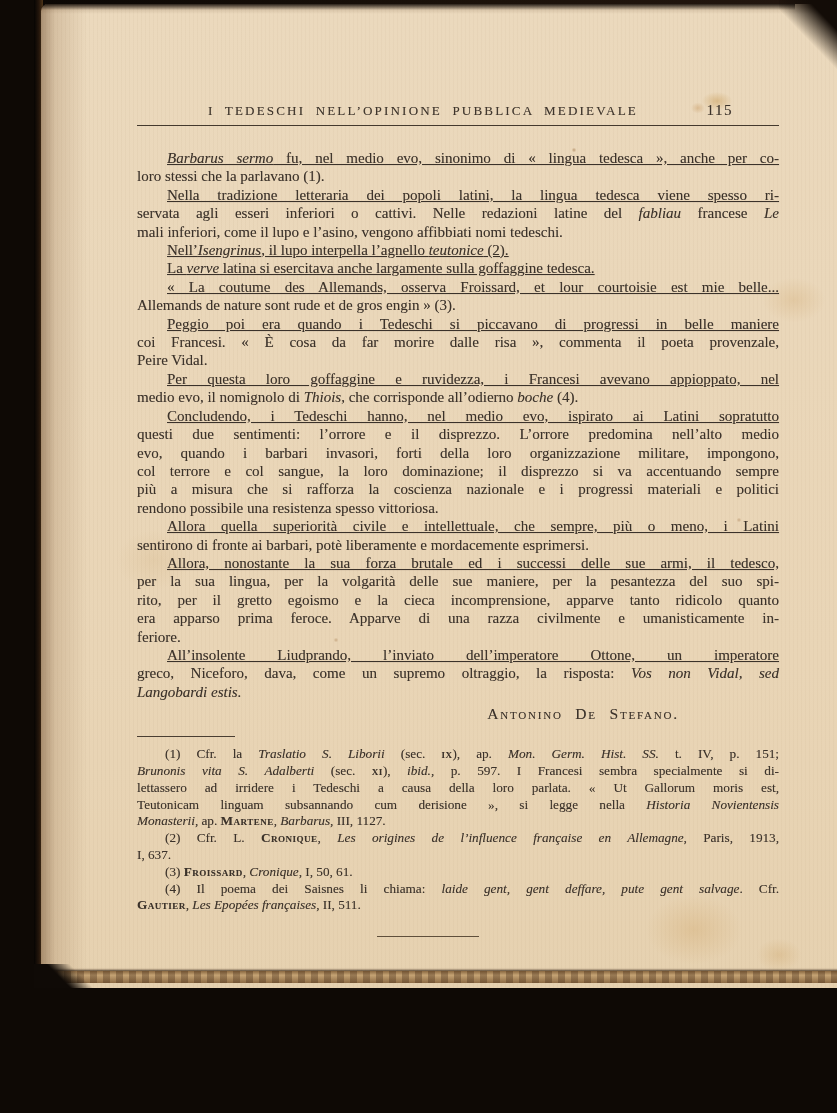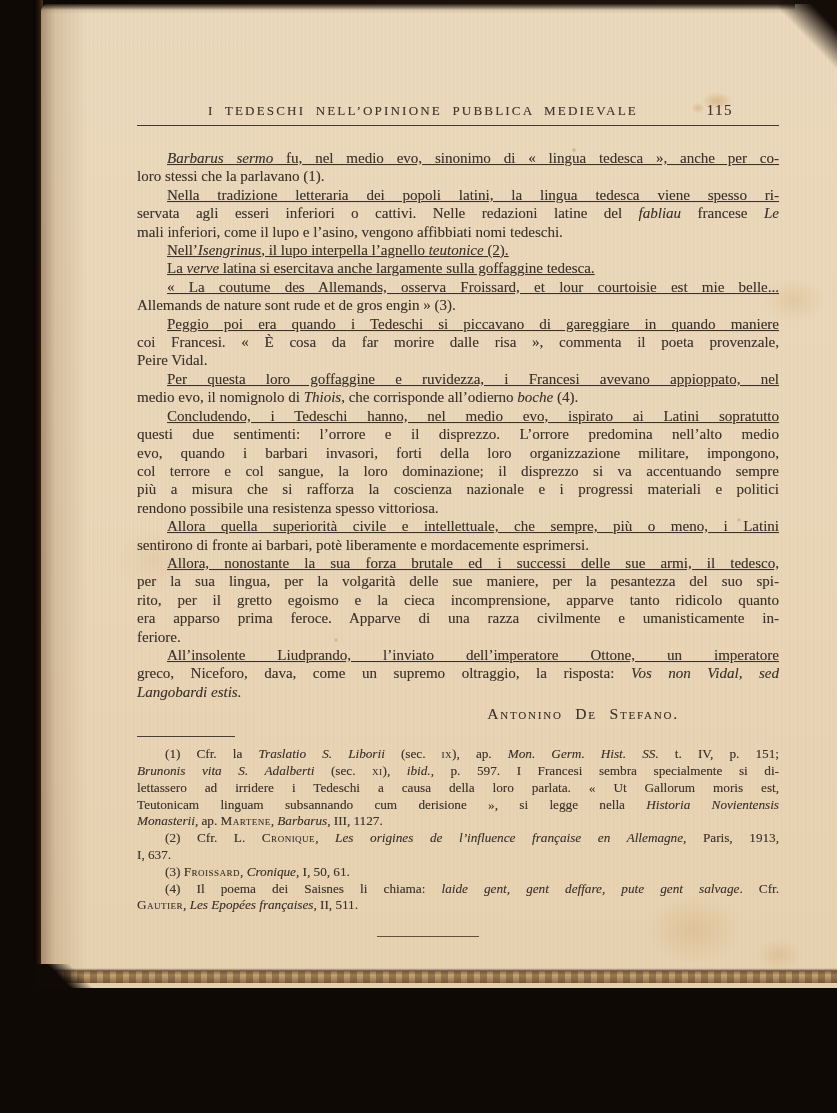--- a/index.html
+++ b/index.html
@@ -54,21 +54,21 @@
   .body .line.plast{text-align-last:left;}
   .signature{margin-top:3px;text-align:right;padding-right:100px;font-variant:small-caps;
     letter-spacing:1.8px;word-spacing:7px;font-size:15.5px;line-height:19px;}
   .footnote-sep{width:98px;margin:13px 0 9px 0;border-top:1.4px solid #4a3e32;}
   .footnotes{font-size:13.2px;}
   .footnotes .line{line-height:16.8px;text-align:justify;text-align-last:justify;}
   .footnotes .line.first{text-indent:28px;}
   .footnotes .line.plast{text-align-last:left;}
   .end-rule{width:102px;margin:22px auto 0;border-top:1.2px solid #5f4f3b;transform:translateX(-30px);}
   i{font-style:italic;}
-  .sc{font-variant:small-caps;letter-spacing:0.5px;}
+  .sc{font-variant:small-caps;letter-spacing:0.5px;font-weight:bold;}
 </style>
 </head>
 <body>
 
 <div class="photo">
   <div class="spine"></div>
   <div class="page">
     <div class="edge-right"></div>
     <div class="edge-top"></div>
     <div class="content">
@@ -91,21 +91,21 @@
             <div class="line first plast">Nell’<i>Isengrinus</i>, il lupo interpella l’agnello <i>teutonice</i> (2).</div>
           </div>
           <div>
             <div class="line first plast">La <i>verve</i> latina si esercitava anche largamente sulla goffaggine tedesca.</div>
           </div>
           <div>
             <div class="line first">« La coutume des Allemands, osserva Froissard, et lour courtoisie est mie belle...</div>
             <div class="line plast">Allemands de nature sont rude et de gros engin » (3).</div>
           </div>
           <div>
-            <div class="line first">Peggio poi era quando i Tedeschi si piccavano di gareggiare in quando maniere</div>
+            <div class="line first">Peggio poi era quando i Tedeschi si piccavano di progressi in belle maniere</div>
             <div class="line">coi Francesi. « È cosa da far morire dalle risa », commenta il poeta provenzale,</div>
             <div class="line plast">Peire Vidal.</div>
           </div>
           <div>
             <div class="line first">Per questa loro goffaggine e ruvidezza, i Francesi avevano appioppato, nel</div>
             <div class="line plast">medio evo, il nomignolo di <i>Thiois</i>, che corrisponde all’odierno <i>boche</i> (4).</div>
           </div>
           <div>
             <div class="line first">Concludendo, i Tedeschi hanno, nel medio evo, ispirato ai Latini sopratutto</div>
             <div class="line">questi due sentimenti: l’orrore e il disprezzo. L’orrore predomina nell’alto medio</div>

